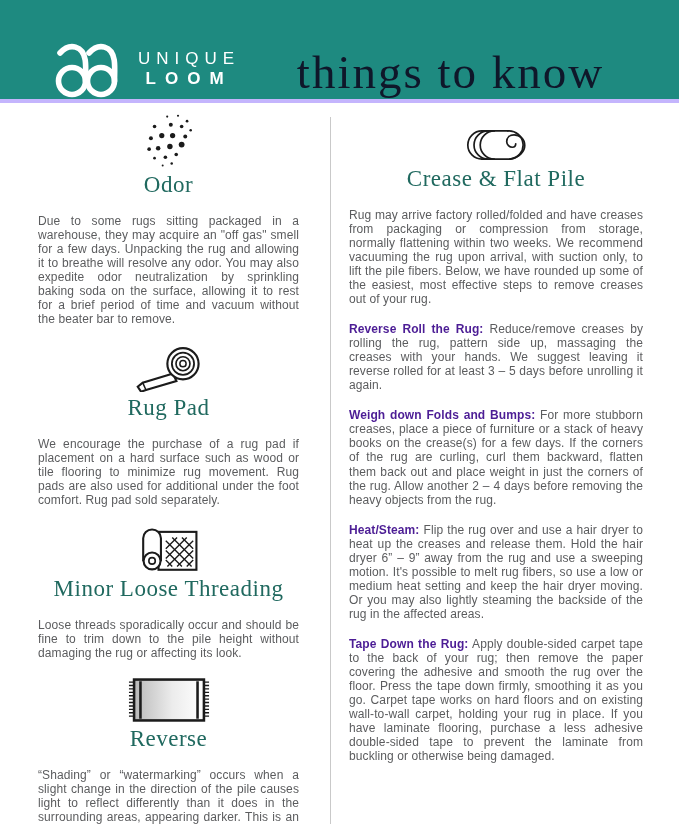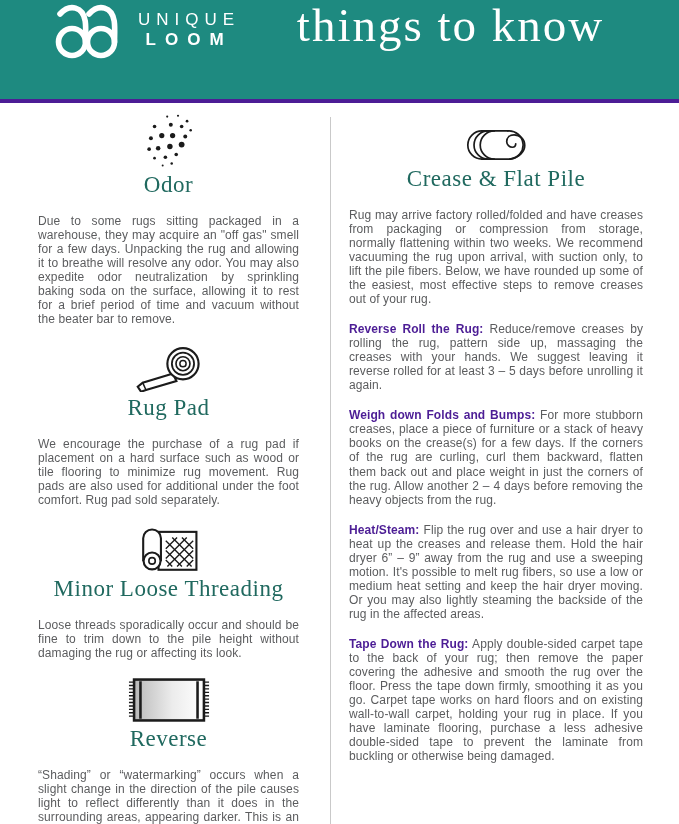--- a/index.html
+++ b/index.html
@@ -3,30 +3,30 @@
 <meta charset="utf-8">
 <style>
   html,body{margin:0;padding:0;}
   body{
     width:679px;height:824px;overflow:hidden;background:#ffffff;
     font-family:"Liberation Sans","DejaVu Sans",sans-serif;
     -webkit-font-smoothing:antialiased;
   }
   
   .header{
-    height:99px;background:#1e8a80;border-bottom:4px solid #4c1d95;
-    display:flex;align-items:flex-start;
+    height:99px;background:#1e8a80;border-bottom:4px solid #c4b5fd;
+    display:flex;align-items:flex-end;
   }
   .brand{display:flex;align-items:center;margin-left:52px;flex:0 0 auto;}
   .brand svg{display:block;}
   .brand-text{margin-left:12px;color:#ffffff;text-align:center;line-height:1.15;}
   .brand-line1{font-size:17px;letter-spacing:6px;font-weight:400;}
   .brand-line2{font-size:17px;letter-spacing:9px;font-weight:700;}
   .header-title{
-    flex:1;text-align:center;color:#ffffff;
+    flex:1;text-align:center;color:#0f172a;
     font-family:"Liberation Serif","DejaVu Serif",serif;
     font-size:47px;letter-spacing:2px;margin-right:18px;margin-top:-2px;
   }
   
   .columns{position:relative;display:flex;height:792px;}
   .columns::before{
     content:"";position:absolute;left:330px;top:14px;bottom:8px;width:1px;background:#c9c9c9;
   }
   .col{box-sizing:border-box;}
   .col-left{width:330px;padding:10px 15px 0 22px;}

